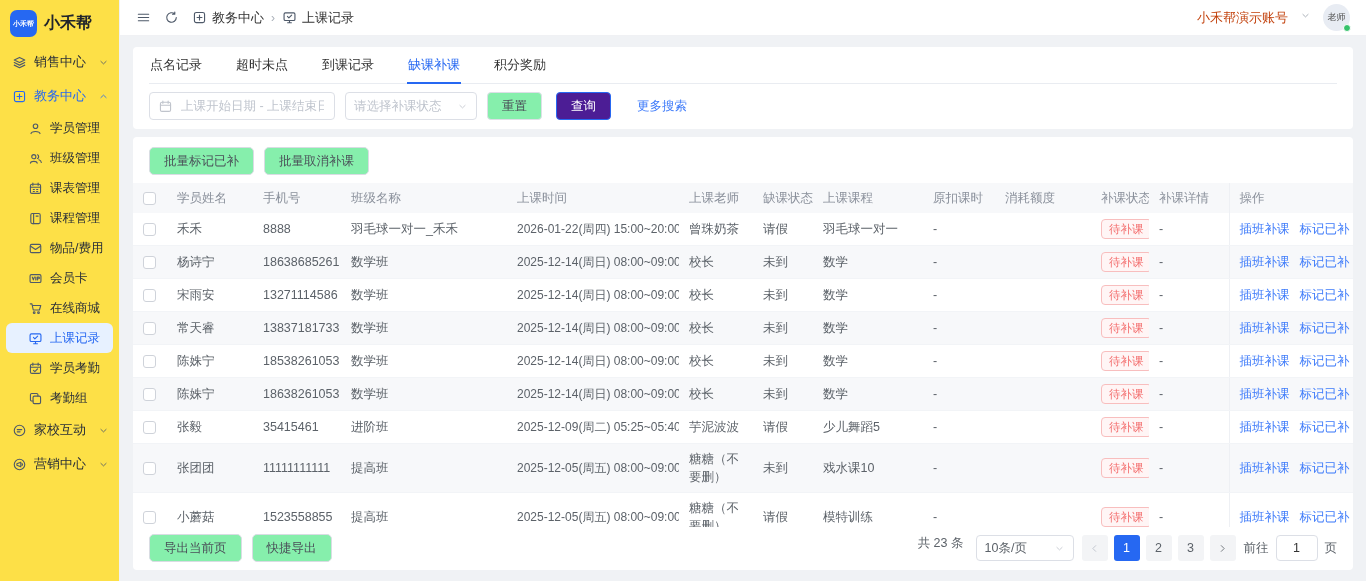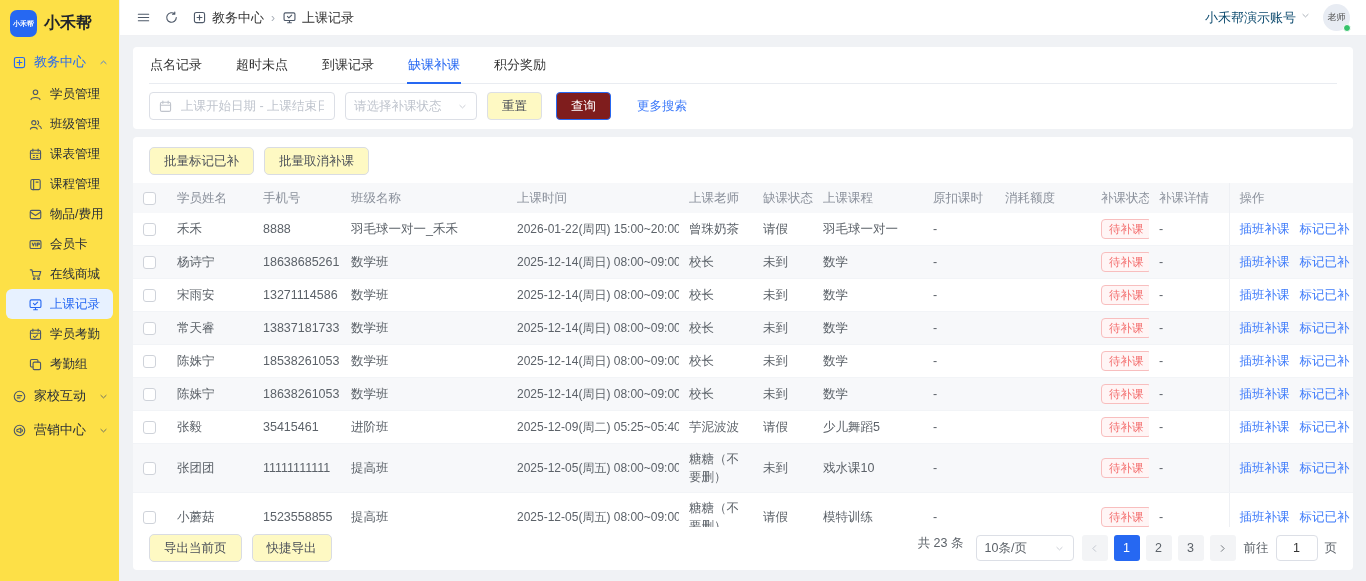--- a/index.html
+++ b/index.html
@@ -30,44 +30,44 @@
   
   .main{flex:1;display:flex;flex-direction:column;min-width:0}
   .topbar{height:36px;background:#fff;display:flex;align-items:center;padding:0 16px;gap:13px;border-bottom:1px solid #f0f1f4;flex-shrink:0}
   .tb-icon{color:#4e5969;cursor:pointer;display:flex}
   .tb-icon svg{width:15px;height:15px}
   .breadcrumb{display:flex;align-items:center;gap:7px;color:#333}
   .crumb{display:flex;align-items:center;gap:5px;cursor:pointer}
   .crumb .icon{color:#4e5969}
   .crumb-sep{color:#aab0b9;font-size:12px}
   .topbar-right{margin-left:auto;display:flex;align-items:center;gap:12px}
-  .account{display:flex;align-items:flex-start;gap:4px;cursor:pointer;color:#0c4a6e}
+  .account{display:flex;align-items:flex-start;gap:12px;cursor:pointer;color:#c2410c}
   .account .chev{margin-left:0}
   .avatar{position:relative;width:27px;height:27px;border-radius:50%;background:#e8ecf3;color:#555;
           display:flex;align-items:center;justify-content:center;font-size:9px;cursor:pointer;flex-shrink:0}
   .avatar .dot{position:absolute;right:-1px;bottom:-1px;width:8px;height:8px;border-radius:50%;background:#35c26b;border:1.5px solid #fff}
 
   
   .content{flex:1;padding:11px 13px;display:flex;flex-direction:column;gap:8px;overflow:hidden}
   .card{background:#fff;border-radius:4px}
   .card-top{padding:0 16px;flex-shrink:0}
   .tabs{display:flex;gap:32px;border-bottom:1px solid #e9ecf1}
   .tab{padding:9px 1px 8px;cursor:pointer;color:#333}
   .tab.active{color:#2668f2;border-bottom:2px solid #2668f2;margin-bottom:-1px}
   .filter-row{display:flex;align-items:center;gap:10px;padding:8px 0 9px}
   .input-box{display:flex;align-items:center;gap:6px;height:28px;border:1px solid #dcdfe6;border-radius:4px;padding:0 8px;background:#fff}
   .input-box .icon{color:#c0c4cc;flex-shrink:0}
   .input-box input{border:none;outline:none;font-size:12.5px;color:#333;width:100%;background:transparent;font-family:inherit}
   .input-box input::placeholder{color:#bfc4cd}
   .date-box{width:186px}
   .select-box{width:132px;cursor:pointer;justify-content:space-between}
   .select-box .ph{color:#bfc4cd;font-size:12.5px;white-space:nowrap}
-  .btn{height:28px;padding:0 14px;border-radius:4px;border:1px solid #dcdfe6;background:#fef9c3;color:#4a4f58;
+  .btn{height:28px;padding:0 14px;border-radius:4px;border:1px solid #dcdfe6;background:#86efac;color:#4a4f58;
        font-size:12.5px;cursor:pointer;display:inline-flex;align-items:center;justify-content:center;font-family:inherit;white-space:nowrap}
-  .btn-primary{background:#7f1d1d;border-color:#2668f2;color:#fff;margin-left:4px}
+  .btn-primary{background:#4c1d95;border-color:#2668f2;color:#fff;margin-left:4px}
   .link{color:#3e7bfa;cursor:pointer;font-size:12.5px;margin-left:16px;white-space:nowrap}
 
   
   .card-table{flex:1;display:flex;flex-direction:column;padding-top:10px;overflow:hidden}
   .batch-row{display:flex;gap:10px;padding:0 16px 8px;flex-shrink:0}
   .btn-plain{border-radius:5px;border-color:#d9dce3}
   .table-wrap{flex:1;overflow:hidden}
   table{width:100%;border-collapse:collapse;table-layout:fixed;font-size:12.5px}
   thead th{background:#f7f8fa;color:#8a909b;font-weight:normal;text-align:left;padding:7px 10px;line-height:16px;white-space:nowrap;overflow:hidden}
   tbody td{padding:6px 10px;line-height:18px;color:#5c6269;border-bottom:1px solid #f2f4f7;overflow:hidden;vertical-align:middle}
@@ -97,20 +97,34 @@
 <body>
 
 <div class="app">
 
   <aside class="sidebar">
     <div class="logo-row">
       <div class="logo-badge">小禾帮</div>
       <div class="logo-name">小禾帮</div>
     </div>
     <nav class="side-menu" id="sidebar-menu">
+        <div class="side-item">
+          <span class="icon ">
+            <svg viewBox="0 0 16 16" fill="none" stroke="currentColor" stroke-width="1.2" stroke-linecap="round" stroke-linejoin="round">
+              <path d="M8 2.6 13.6 5.3 8 8 2.4 5.3z"></path>
+              <path d="M2.4 8.1 8 10.8l5.6-2.7M2.4 10.8 8 13.5l5.6-2.7"></path>
+            </svg>
+          </span>
+          <span>销售中心</span>
+          <span class="icon chev">
+            <svg viewBox="0 0 16 16" fill="none" stroke="currentColor" stroke-width="1.2" stroke-linecap="round" stroke-linejoin="round">
+              <path d="m4.2 6.4 3.8 3.6 3.8-3.6"></path>
+            </svg>
+          </span>
+        </div>
         <div class="side-item active">
           <span class="icon ">
             <svg viewBox="0 0 16 16" fill="none" stroke="currentColor" stroke-width="1.2" stroke-linecap="round" stroke-linejoin="round">
               <rect x="2.6" y="2.6" width="10.8" height="10.8" rx="2"></rect>
               <path d="M5.4 8h5.2M8 5.4v5.2"></path>
             </svg>
           </span>
           <span>教务中心</span>
           <span class="icon chev">
             <svg viewBox="0 0 16 16" fill="none" stroke="currentColor" stroke-width="1.2" stroke-linecap="round" stroke-linejoin="round">

